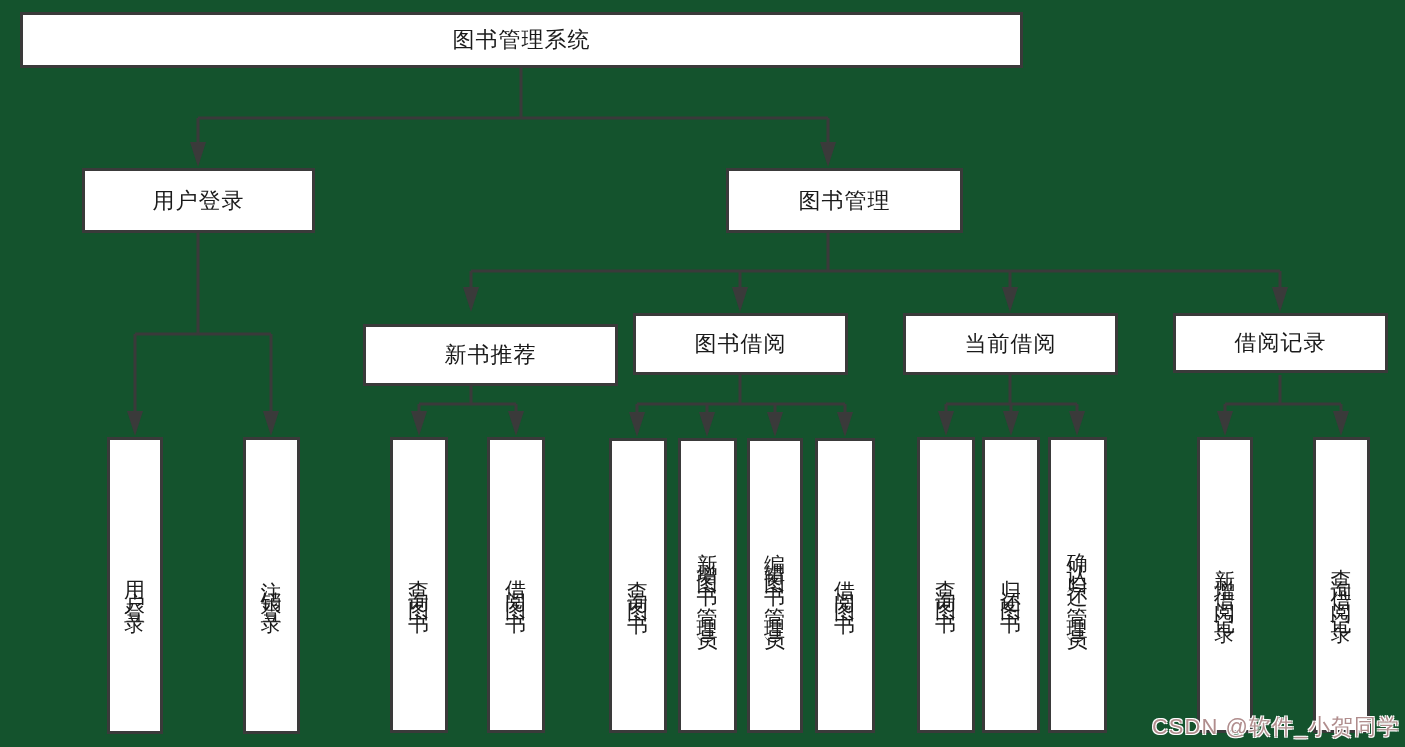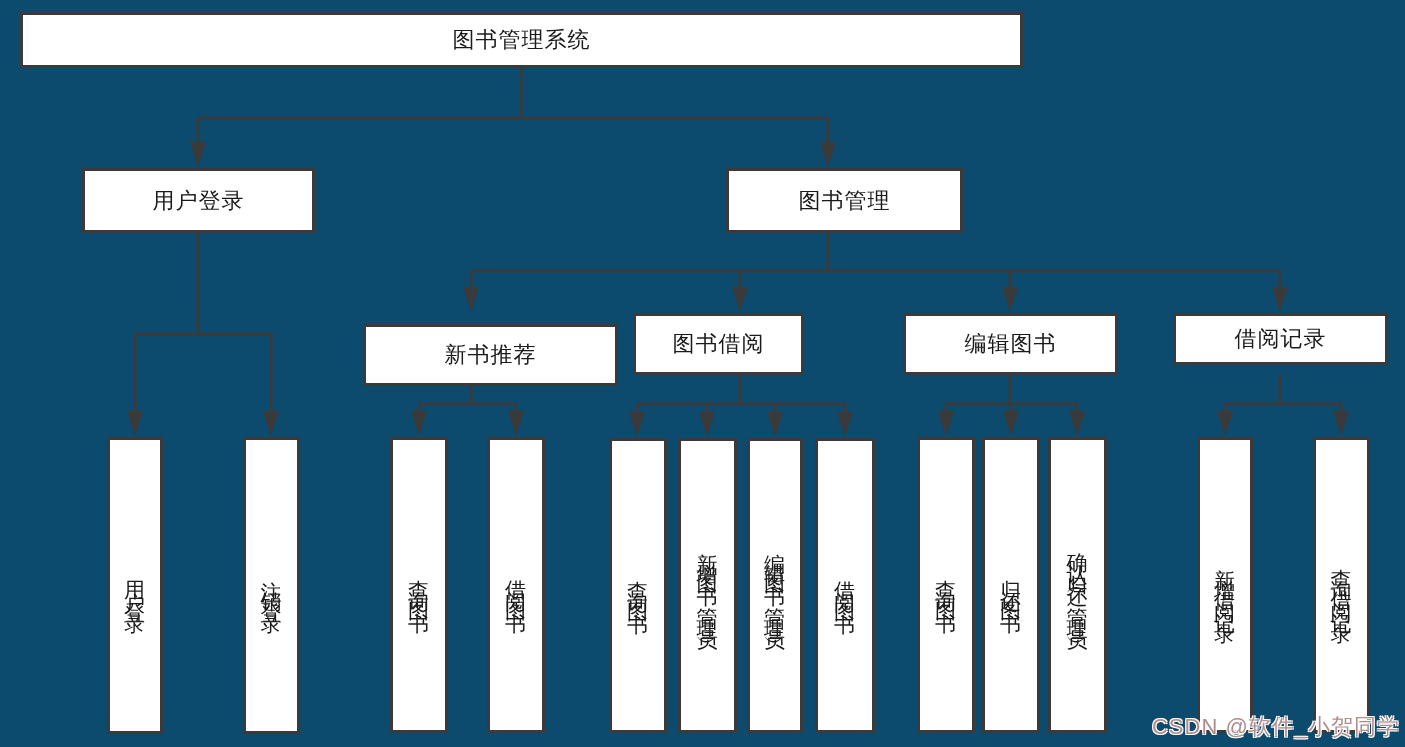--- a/index.html
+++ b/index.html
@@ -5,21 +5,21 @@
   html, body {
     margin: 0;
     padding: 0;
     background: #ffffff;
     font-family: "Liberation Sans", sans-serif;
   }
   .canvas {
     position: relative;
     width: 1405px;
     height: 747px;
-    background: #0c4a6e;
+    background: #14532d;
     overflow: hidden;
   }
   svg.connectors {
     position: absolute;
     left: 0; top: 0;
     width: 1405px;
     height: 747px;
     z-index: 0;
   }
   .box {
@@ -119,23 +119,23 @@
       <line x1="1341" y1="404" x2="1341" y2="418" stroke="#3a3a3a" stroke-width="3"></line>
       <polygon points="1341,436 1333,411 1349,411" fill="#3a3a3a"></polygon>
     </svg>
 
   <div class="box hbox" style="left:20px; top:12px; width:1003px; height:56px;">图书管理系统</div>
 
   <div class="box hbox" style="left:82px; top:168px; width:233px; height:65px;">用户登录</div>
   <div class="box hbox" style="left:710px; top:168px; width:237px; height:65px;margin-left:16px;">图书管理</div>
 
   <div class="box hbox" style="left:363px; top:324px; width:255px; height:62px;">新书推荐</div>
-  <div class="box hbox" style="left:633px; top:313px; width:171px; height:62px;">图书借阅</div>
-  <div class="box hbox" style="left:903px; top:313px; width:215px; height:62px;">编辑图书</div>
-  <div class="box hbox" style="left:1173px; top:313px; width:215px; height:52px;">借阅记录</div>
+  <div class="box hbox" style="left:633px; top:313px; width:215px; height:62px;">图书借阅</div>
+  <div class="box hbox" style="left:903px; top:313px; width:215px; height:62px;">当前借阅</div>
+  <div class="box hbox" style="left:1173px; top:313px; width:215px; height:60px;">借阅记录</div>
 
   <div class="box leaf" style="left:107px; top:437px; width:56px; height:297px;">
     <span>用户登录</span>
   </div>
   <div class="box leaf" style="left:243px; top:437px; width:57px; height:297px;">
     <span>注销登录</span>
   </div>
 
   <div class="box leaf" style="left:390px; top:437px; width:58px; height:296px;">
     <span>查询图书</span>

